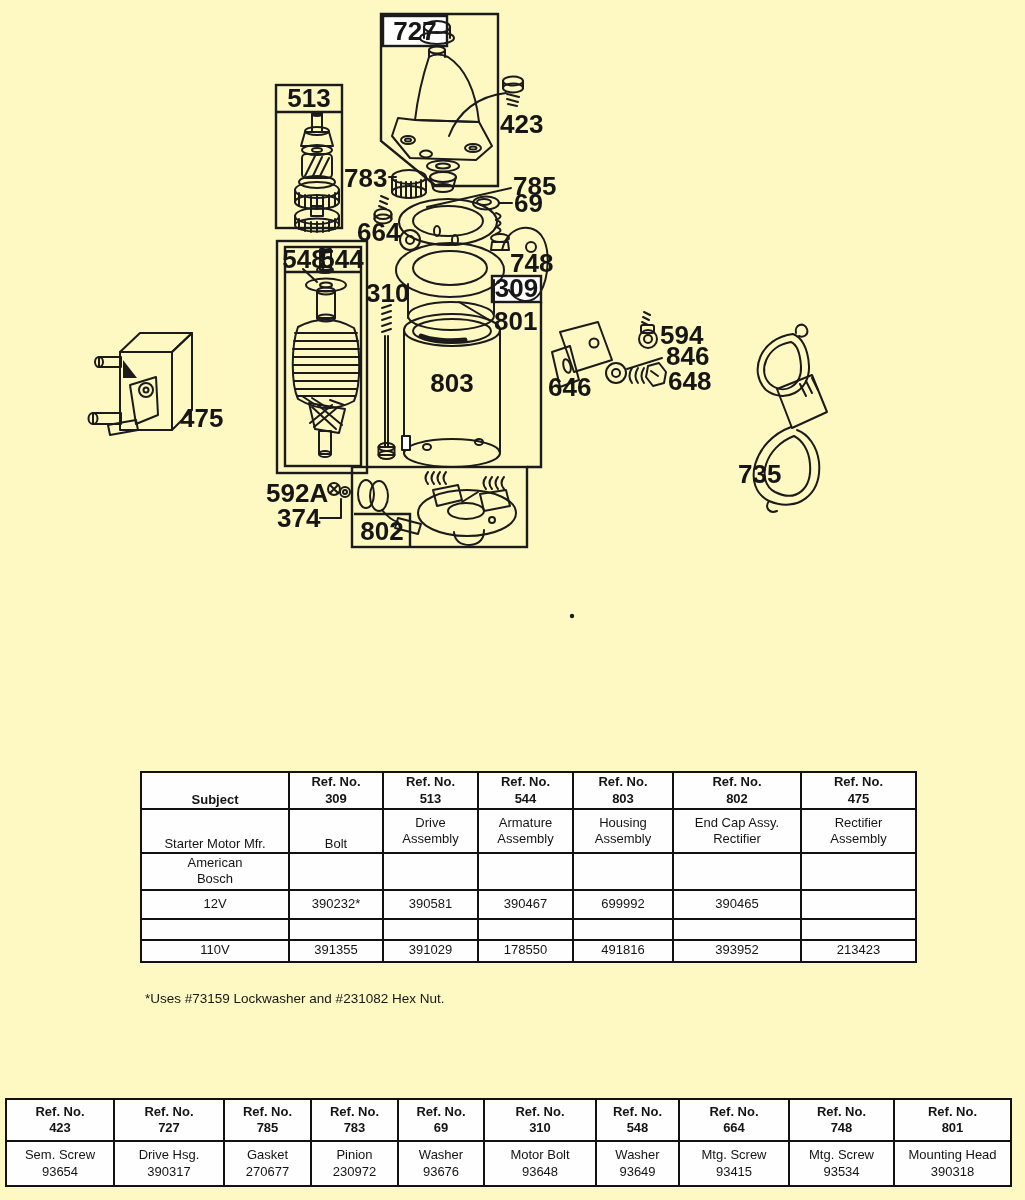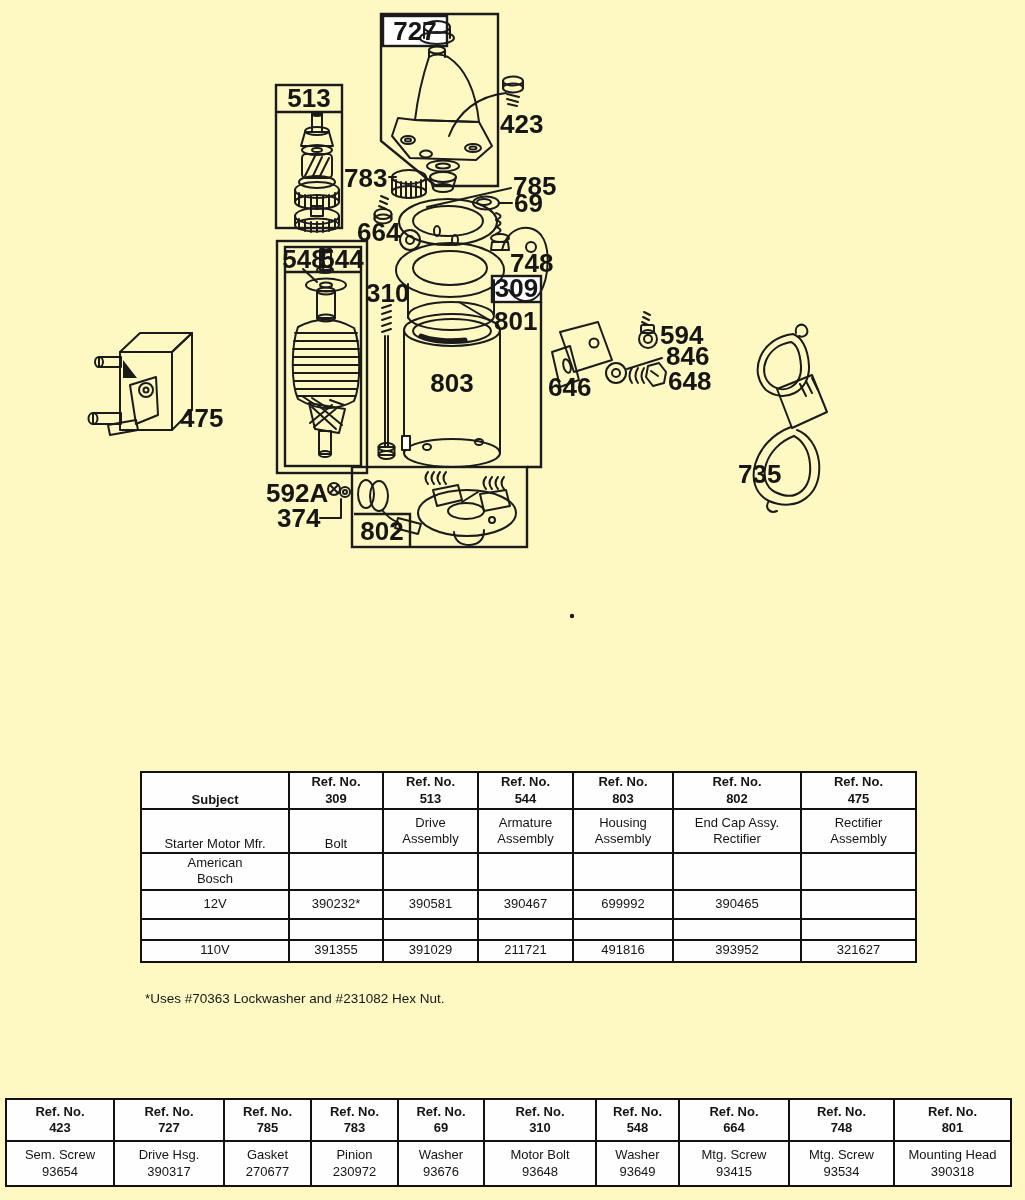--- a/index.html
+++ b/index.html
@@ -382,29 +382,29 @@
     <td></td>
           <td></td>
     <td></td>
           <td></td>
     <td></td>
   </tr>
   <tr class="r-110v">
     <td>110V</td>
     <td>391355</td>
     <td>391029</td>
-    <td>211721</td>
+    <td>178550</td>
     <td>491816</td>
     <td>393952</td>
-    <td>321627</td>
+    <td>213423</td>
   </tr>
 </tbody>
     </table>
 
-<div id="footnote">*Uses #70363 Lockwasher and #231082 Hex Nut.</div>
+<div id="footnote">*Uses #73159 Lockwasher and #231082 Hex Nut.</div>
 
 
 <table id="common-table">
   <colgroup>
     <col style="width:108px">
         <col style="width:110px">
         <col style="width:87px">
         <col style="width:87px">
     <col style="width:86px">
         <col style="width:112px">

